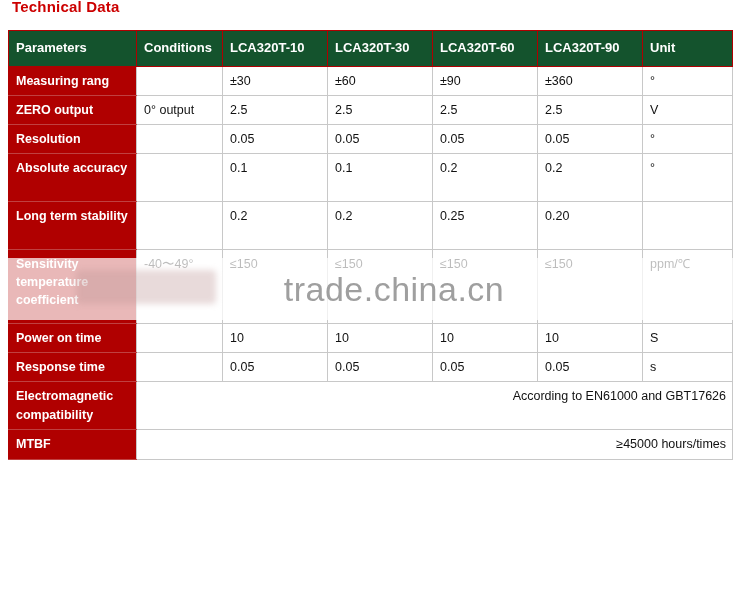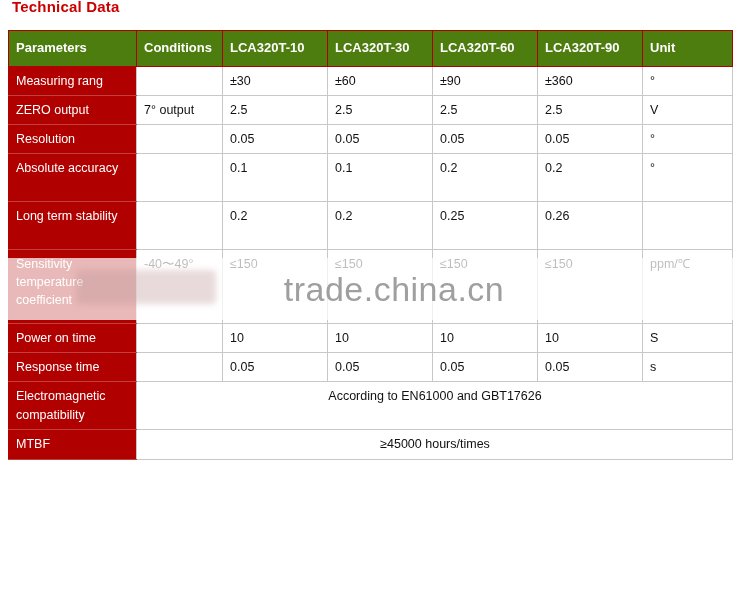--- a/index.html
+++ b/index.html
@@ -39,41 +39,41 @@
     vertical-align: top;
     padding: 5px 6px 5px 7px;
     font-size: 12.5px;
     color: #111111;
     line-height: 1.45;
     font-weight: normal;
     text-align: left;
   }
   
   table.tech tr.head th {
-    background: #4d7c0f;
+    background: #14532d;
     color: #ffffff;
     font-weight: bold;
     border: 1px solid #b00000;
     font-size: 13px;
     padding-top: 8px;
     padding-bottom: 8px;
     vertical-align: middle;
   }
   
   table.tech td.param {
     background: #b00000;
     color: #ffffff;
-    font-weight: normal;
+    font-weight: bold;
     border-left: 1px solid #b00000;
     border-right: 1px solid #c8c8c8;
     border-top: 1px solid #c04040;
     border-bottom: 1px solid #c04040;
   }
   table.tech td.center {
-    text-align: center;
+    text-align: right;
   }
   
   col.c0 { width: 128px; }
   col.c1 { width: 86px; }
   col.c2 { width: 105px; }
   col.c3 { width: 105px; }
   col.c4 { width: 105px; }
   col.c5 { width: 105px; }
   col.c6 { width: 90px; }
 
@@ -149,21 +149,21 @@
         <td class="param">Measuring rang</td>
         <td></td>
         <td>±30</td>
         <td>±60</td>
         <td>±90</td>
         <td>±360</td>
         <td>°</td>
       </tr>
       <tr>
         <td class="param">ZERO output</td>
-        <td>7° output</td>
+        <td>0° output</td>
         <td>2.5</td>
         <td>2.5</td>
         <td>2.5</td>
         <td>2.5</td>
         <td>V</td>
       </tr>
       <tr>
         <td class="param">Resolution</td>
         <td></td>
         <td>0.05</td>
@@ -180,21 +180,21 @@
         <td>0.2</td>
         <td>0.2</td>
         <td>°</td>
       </tr>
       <tr style="height:48px">
         <td class="param">Long term stability</td>
         <td></td>
         <td>0.2</td>
         <td>0.2</td>
         <td>0.25</td>
-        <td>0.26</td>
+        <td>0.20</td>
         <td></td>
       </tr>
       <tr style="height:74px">
         <td class="param">Sensitivity temperature coefficient</td>
         <td>-40〜49°</td>
         <td>≤150</td>
         <td>≤150</td>
         <td>≤150</td>
         <td>≤150</td>
         <td>ppm/℃</td>

